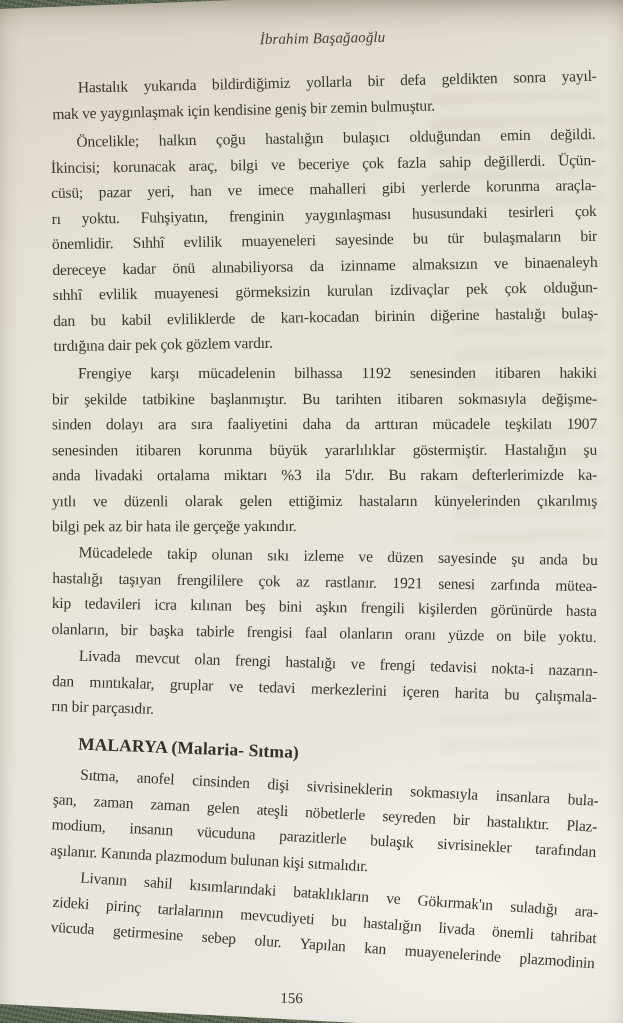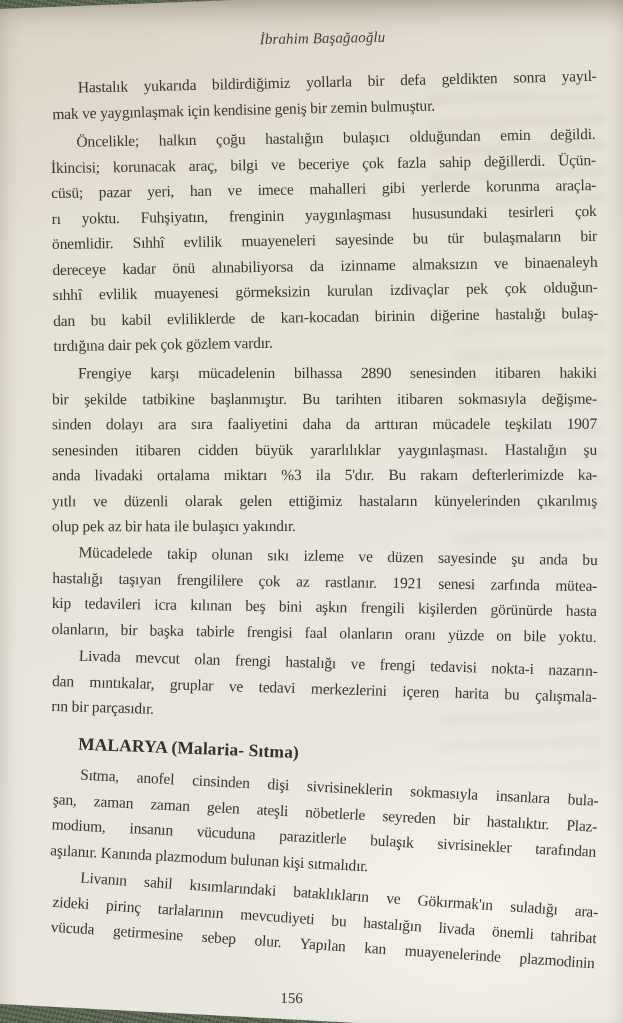--- a/index.html
+++ b/index.html
@@ -96,27 +96,27 @@
           <div class="line just">İkincisi; korunacak araç, bilgi ve beceriye çok fazla sahip değillerdi. Üçün-</div>
           <div class="line just">cüsü; pazar yeri, han ve imece mahalleri gibi yerlerde korunma araçla-</div>
           <div class="line just">rı yoktu. Fuhşiyatın, frenginin yaygınlaşması hususundaki tesirleri çok</div>
           <div class="line just">önemlidir. Sıhhî evlilik muayeneleri sayesinde bu tür bulaşmaların bir</div>
           <div class="line just">dereceye kadar önü alınabiliyorsa da izinname almaksızın ve binaenaleyh</div>
           <div class="line just">sıhhî evlilik muayenesi görmeksizin kurulan izdivaçlar pek çok olduğun-</div>
           <div class="line just">dan bu kabil evliliklerde de karı-kocadan birinin diğerine hastalığı bulaş-</div>
           <div class="line">tırdığına dair pek çok gözlem vardır.</div>
         </div>
         <div class="block b2">
-          <div class="line just indent">Frengiye karşı mücadelenin bilhassa 2890 senesinden itibaren hakiki</div>
+          <div class="line just indent">Frengiye karşı mücadelenin bilhassa 1192 senesinden itibaren hakiki</div>
           <div class="line just">bir şekilde tatbikine başlanmıştır. Bu tarihten itibaren sokmasıyla değişme-</div>
           <div class="line just">sinden dolayı ara sıra faaliyetini daha da arttıran mücadele teşkilatı 1907</div>
-          <div class="line just">senesinden itibaren cidden büyük yararlılıklar yaygınlaşması. Hastalığın şu</div>
+          <div class="line just">senesinden itibaren korunma büyük yararlılıklar göstermiştir. Hastalığın şu</div>
           <div class="line just">anda livadaki ortalama miktarı %3 ila 5'dır. Bu rakam defterlerimizde ka-</div>
           <div class="line just">yıtlı ve düzenli olarak gelen ettiğimiz hastaların künyelerinden çıkarılmış</div>
-          <div class="line">olup pek az bir hata ile bulaşıcı yakındır.</div>
+          <div class="line">bilgi pek az bir hata ile gerçeğe yakındır.</div>
         </div>
         <div class="block b3">
           <div class="line just indent">Mücadelede takip olunan sıkı izleme ve düzen sayesinde şu anda bu</div>
           <div class="line just">hastalığı taşıyan frengililere çok az rastlanır. 1921 senesi zarfında mütea-</div>
           <div class="line just">kip tedavileri icra kılınan beş bini aşkın frengili kişilerden görünürde hasta</div>
           <div class="line just">olanların, bir başka tabirle frengisi faal olanların oranı yüzde on bile yoktu.</div>
         </div>
         <div class="block b4">
           <div class="line just indent">Livada mevcut olan frengi hastalığı ve frengi tedavisi nokta-i nazarın-</div>
           <div class="line just">dan mıntıkalar, gruplar ve tedavi merkezlerini içeren harita bu çalışmala-</div>

